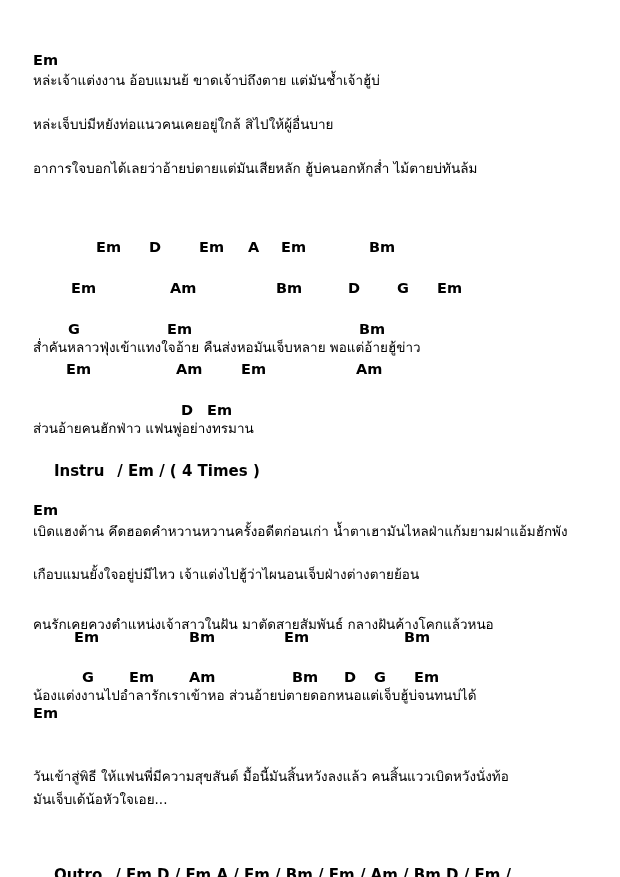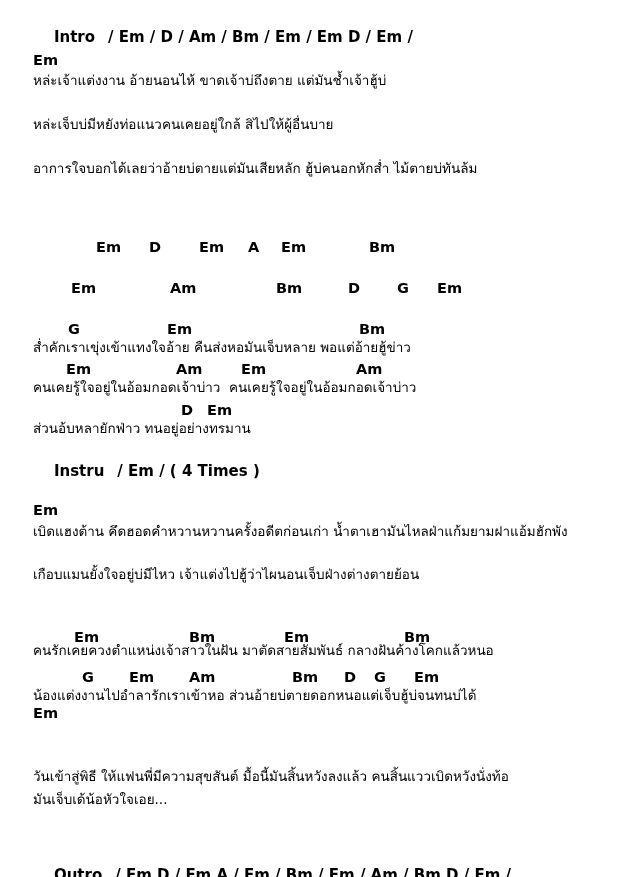--- a/index.html
+++ b/index.html
@@ -48,26 +48,23 @@
     font-weight: bold;
     font-size: 14.5px;
     white-space: pre;
   }
 </style>
 </head>
 <body>
 
 <div class="page">
 
-  <div class="line section" style="top:12px">
-    <span class="sec-label">Intro</span><span class="sec-prog">/ Em / D / Am / Bm / Em / Em D / Em /</span>
-  </div>
 
   <div class="line chordhdr" style="top:52px">Em</div>
-  <div class="line lyric" style="top:73px">หล่ะเจ้าแต่งงาน อ้ายนอนไห้ ขาดเจ้าบ่ถึงตาย แต่มันช้ำเจ้าฮู้บ่</div>
+  <div class="line lyric" style="top:73px">หล่ะเจ้าแต่งงาน อ้อบแมนย้ ขาดเจ้าบ่ถึงตาย แต่มันช้ำเจ้าฮู้บ่</div>
   <div class="line lyric" style="top:161px">อาการใจบอกได้เลยว่าอ้ายบ่ตายแต่มันเสียหลัก ฮู้บ่คนอกหักส่ำ ไม้ตายบ่ทันล้ม</div>
   <div class="line lyric" style="top:117px">หล่ะเจ็บบ่มีหยังท่อแนวคนเคยอยู่ใกล้ สิไปให้ผู้อื่นบาย</div>
 
 
   <div class="line chords" style="top:239px">
     <span class="ch" style="left:96px">Em</span>
     <span class="ch" style="left:149px">D</span>
     <span class="ch" style="left:199px">Em</span>
     <span class="ch" style="left:248px">A</span>
     <span class="ch" style="left:281px">Em</span>
@@ -81,51 +78,50 @@
     <span class="ch" style="left:348px">D</span>
     <span class="ch" style="left:397px">G</span>
     <span class="ch" style="left:437px">Em</span>
   </div>
 
   <div class="line chords" style="top:321px">
     <span class="ch" style="left:68px">G</span>
     <span class="ch" style="left:167px">Em</span>
     <span class="ch" style="left:359px">Bm</span>
   </div>
-  <div class="line lyric" style="top:340px">ส่ำคักเราเขุ่งเข้าแทงใจอ้าย คืนส่งหอมันเจ็บหลาย พอแต่อ้ายฮู้ข่าว</div>
+  <div class="line lyric" style="top:340px">ส่ำคันหลาวฟุ่งเข้าแทงใจอ้าย คืนส่งหอมันเจ็บหลาย พอแต่อ้ายฮู้ข่าว</div>
 
   <div class="line chords" style="top:361px">
     <span class="ch" style="left:66px">Em</span>
     <span class="ch" style="left:176px">Am</span>
     <span class="ch" style="left:241px">Em</span>
     <span class="ch" style="left:356px">Am</span>
   </div>
-  <div class="line lyric" style="top:380px">คนเคยรู้ใจอยู่ในอ้อมกอดเจ้าบ่าว  คนเคยรู้ใจอยู่ในอ้อมกอดเจ้าบ่าว</div>
 
   <div class="line chords" style="top:402px">
     <span class="ch" style="left:181px">D</span>
     <span class="ch" style="left:207px">Em</span>
   </div>
-  <div class="line lyric" style="top:421px">ส่วนอ้บหลายักฟ่าว ทนอยู่อย่างทรมาน</div>
+  <div class="line lyric" style="top:421px">ส่วนอ้ายคนฮักฟ่าว แฟนพู่อย่างทรมาน</div>
 
   <div class="line section" style="top:446px">
     <span class="sec-label">Instru</span><span class="sec-prog">/ Em / ( 4 Times )</span>
   </div>
 
   <div class="line chordhdr" style="top:502px">Em</div>
   <div class="line lyric" style="top:524px">เบิดแฮงต้าน คึดฮอดคำหวานหวานครั้งอดีตก่อนเก่า น้ำตาเฮามันไหลฝ่าแก้มยามฝาแอ้มฮักพัง</div>
   <div class="line lyric" style="top:567px">เกือบแมนยั้งใจอยู่บ่มีไหว เจ้าแต่งไปฮู้ว่าไผนอนเจ็บฝ่างต่างตายย้อน</div>
 
   <div class="line chords" style="top:629px">
     <span class="ch" style="left:74px">Em</span>
     <span class="ch" style="left:189px">Bm</span>
     <span class="ch" style="left:284px">Em</span>
     <span class="ch" style="left:404px">Bm</span>
   </div>
-  <div class="line lyric" style="top:643px">คนรักเคยควงตำแหน่งเจ้าสาวในฝัน มาตัดสายสัมพันธ์ กลางฝันค้างโคกแล้วหนอ</div>
+  <div class="line lyric" style="top:617px">คนรักเคยควงตำแหน่งเจ้าสาวในฝัน มาตัดสายสัมพันธ์ กลางฝันค้างโคกแล้วหนอ</div>
 
   <div class="line chords" style="top:669px">
     <span class="ch" style="left:82px">G</span>
     <span class="ch" style="left:129px">Em</span>
     <span class="ch" style="left:189px">Am</span>
     <span class="ch" style="left:292px">Bm</span>
     <span class="ch" style="left:344px">D</span>
     <span class="ch" style="left:374px">G</span>
     <span class="ch" style="left:414px">Em</span>
   </div>

